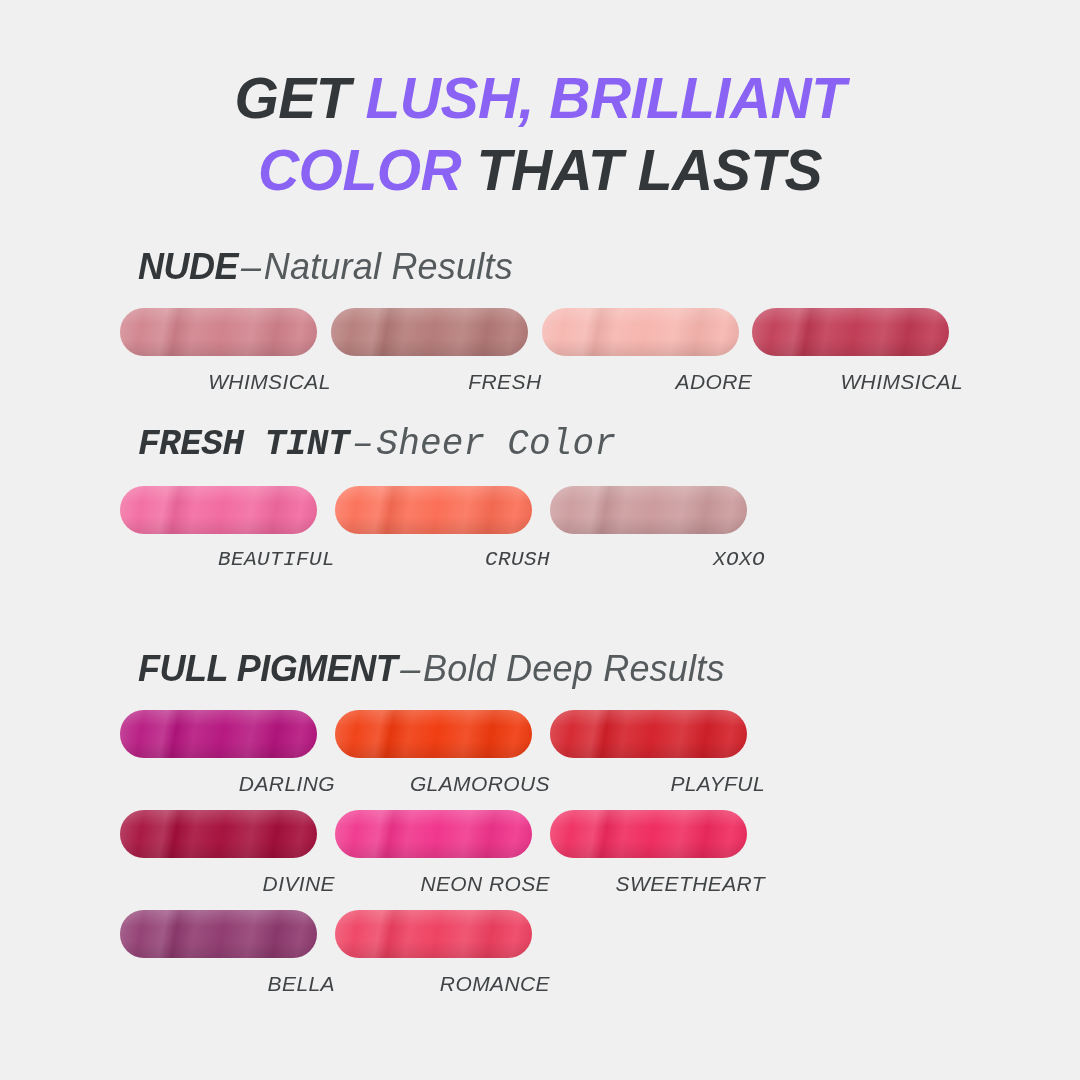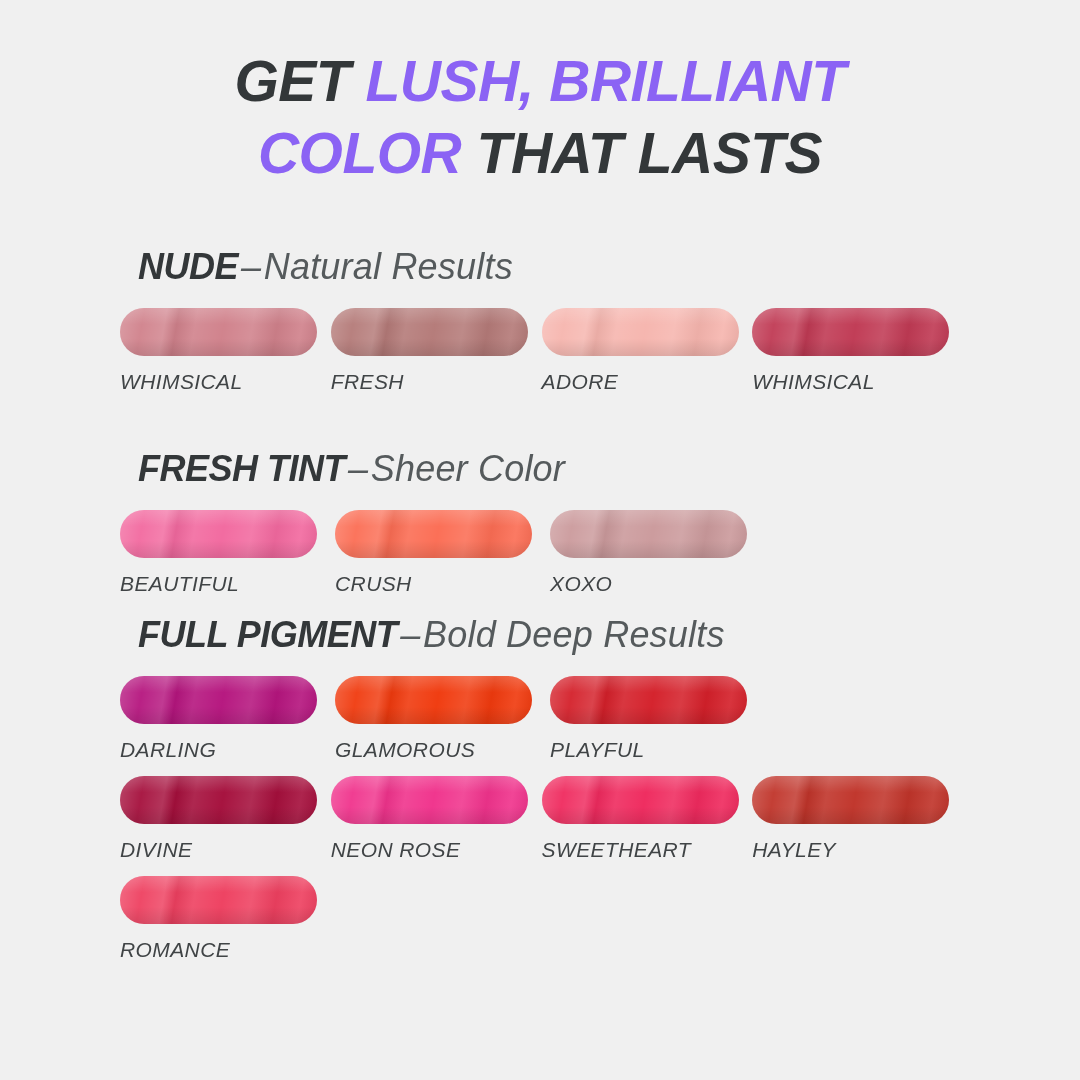--- a/index.html
+++ b/index.html
@@ -18,43 +18,43 @@
 
   .page {
     width: 1080px;
     height: 1080px;
     position: relative;
   }
 
   
   .headline {
     position: absolute;
-    top: 45px;
+    top: 62px;
     left: 0;
     width: 1080px;
     text-align: center;
     font-weight: bold;
     font-style: italic;
     font-size: 57px;
     line-height: 72px;
     letter-spacing: -0.5px;
     color: #333739;
   }
   .headline .accent { color: #8b63f4; }
   .headline .line { display: block; white-space: nowrap; }
 
   
   .section {
     position: absolute;
     left: 0;
     width: 963px;
   }
   .section-nude        { top: 244px; }
-  .section-fresh-tint  { top: 446px; }
-  .section-full-pigment{ top: 612px; }
+  .section-fresh-tint  { top: 422px; font-family: Liberation Mono, monospace; }
+  .section-full-pigment{ top: 646px; }
 
   .section-heading {
     margin-left: 138px;
     font-style: italic;
     font-size: 36px;
     line-height: 46px;
     color: #333739;
     white-space: nowrap;
     letter-spacing: -0.3px;
   }
@@ -78,20 +78,21 @@
     margin-top: 18px;
     margin-left: 120px;
   }
   .swatch-row {
     display: flex;
     height: 100px;
   }
   .swatch-cell {
     width: 215px;
     position: relative;
+    text-align: right;
   }
   .swatch-chip {
     width: 197px;
     height: 48px;
     border-radius: 26px;
     position: relative;
     overflow: hidden;
   }
   
   .swatch-chip::before {
@@ -218,26 +219,26 @@
           <div class="swatch-label">DIVINE</div>
         </div>
         <div class="swatch-cell">
           <div class="swatch-chip" style="background-color: rgb(240, 51, 140);"></div>
           <div class="swatch-label">NEON ROSE</div>
         </div>
         <div class="swatch-cell">
           <div class="swatch-chip" style="background-color: rgb(239, 42, 94);"></div>
           <div class="swatch-label">SWEETHEART</div>
         </div>
-        <div class="swatch-cell">
-          <div class="swatch-chip" style="background-color: rgb(192, 52, 42);"></div>
-          <div class="swatch-label">HAYLEY</div>
-        </div>
-      </div>
-      <div class="swatch-row">
+      </div>
+      <div class="swatch-row">
+        <div class="swatch-cell">
+          <div class="swatch-chip" style="background-color: rgb(143, 58, 112);"></div>
+          <div class="swatch-label">BELLA</div>
+        </div>
         <div class="swatch-cell">
           <div class="swatch-chip" style="background-color: rgb(238, 64, 96);"></div>
           <div class="swatch-label">ROMANCE</div>
         </div>
       </div>
     </div>
   </div>
 
 </div>
 

